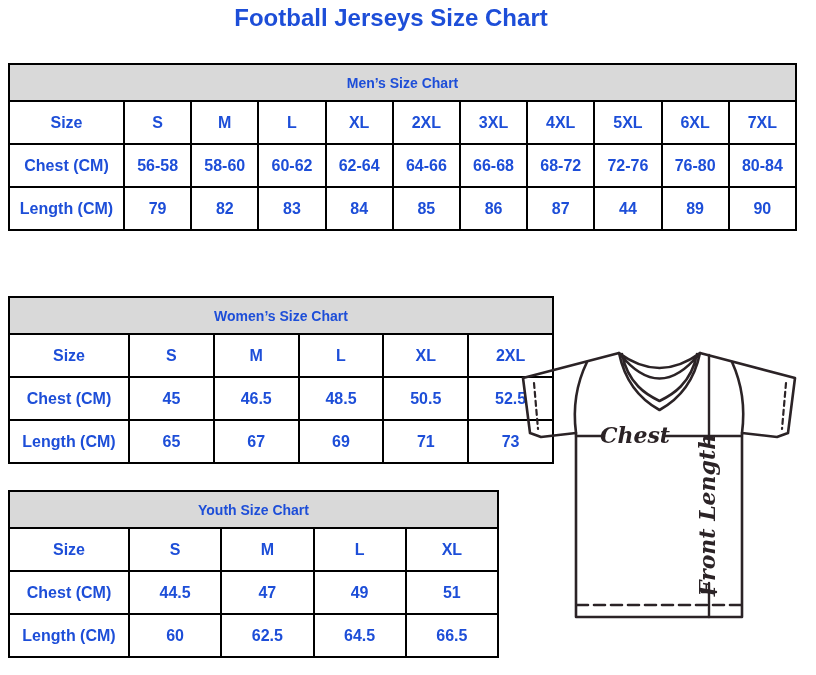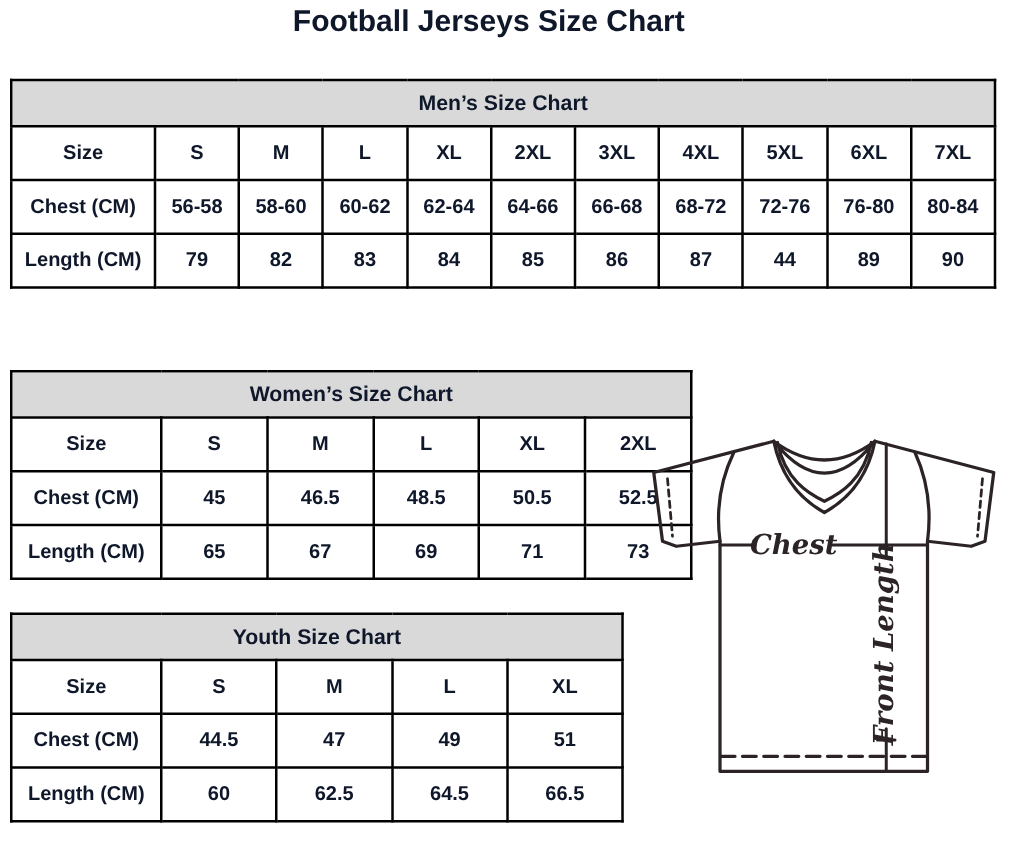--- a/index.html
+++ b/index.html
@@ -1,24 +1,24 @@
 <!DOCTYPE html>
 <html><head>
 <meta charset="utf-8">
 <style>
   html,body{margin:0;padding:0;background:#ffffff;}
   .page{position:relative;width:816px;height:675px;background:#ffffff;overflow:hidden;
-        font-family:"Liberation Sans",sans-serif;color:#0f172a;}
+        font-family:"Liberation Sans",sans-serif;color:#1d4ed8;}
   .page-title{position:absolute;top:4px;left:0;width:782px;text-align:center;
               font-size:24px;font-weight:bold;letter-spacing:0px;}
   table.size-table{position:absolute;border-collapse:collapse;table-layout:fixed;background:#fff;}
   table.size-table th,table.size-table td{
       border:2px solid #000;text-align:center;vertical-align:middle;
       font-weight:bold;padding:0;overflow:hidden;}
-  table.size-table thead th{background:#d9d9d9;font-size:17px;height:35px;}
+  table.size-table thead th{background:#d9d9d9;font-size:14px;height:35px;}
   table.size-table td{font-size:16px;height:41px;}
   table.mens{left:8px;top:63px;width:789px;}
   table.womens{left:8px;top:296px;width:546px;border-radius:31px;}
   table.youth{left:8px;top:490px;width:491px;padding-left:22px;}
   table.mens col.first{width:115px;}
   table.womens col.first,table.youth col.first{width:120px;}
   .jersey{position:absolute;left:515px;top:340px;width:290px;height:290px;}
   .jersey-label{font-family:"DejaVu Serif",serif;font-style:italic;font-weight:bold;
                 font-size:22px;fill:#2b2326;}
 </style>

